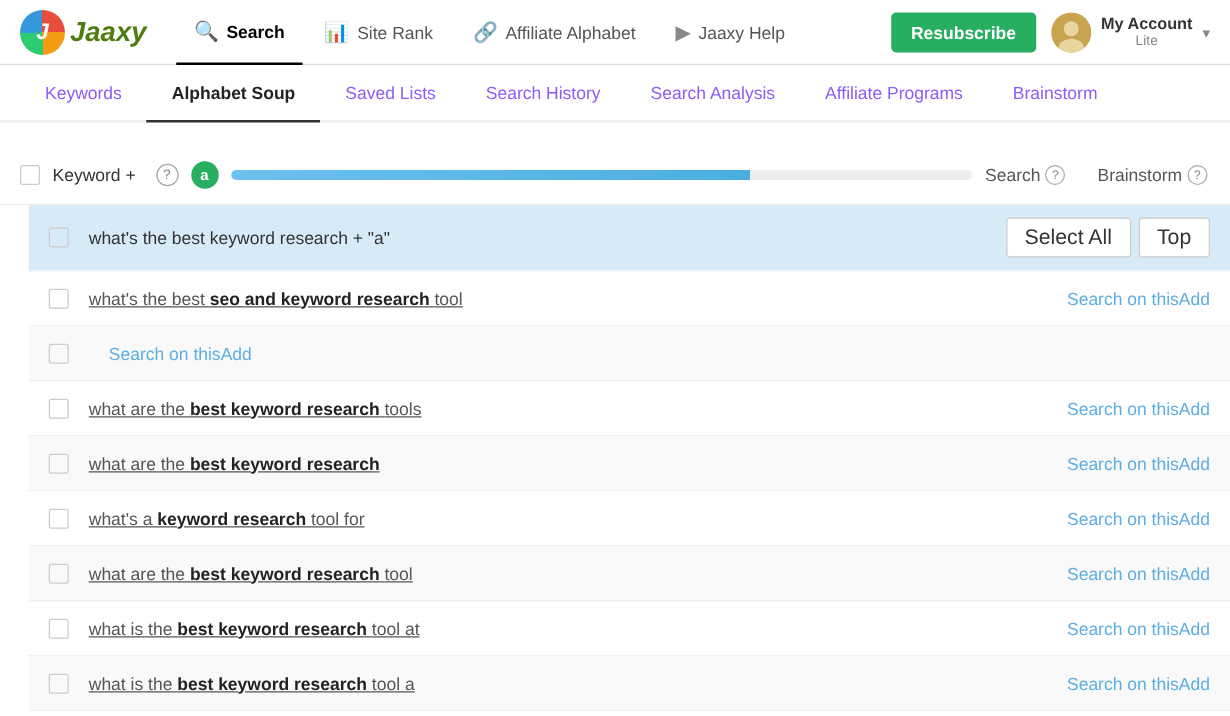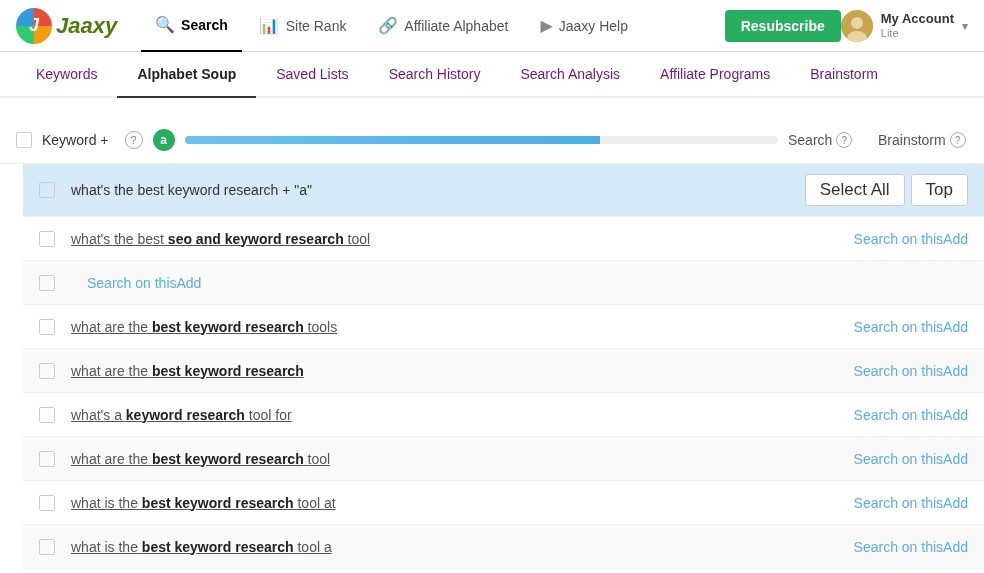--- a/index.html
+++ b/index.html
@@ -42,37 +42,39 @@
       cursor: pointer;
       color: #555;
       font-size: 14px;
       white-space: nowrap;
     }
     .nav-item.active { color: #000; font-weight: 600; border-bottom: 2px solid #000; }
     .nav-icon { font-size: 16px; color: #888; }
     .nav-right {
       display: flex;
       align-items: center;
+      gap: 12px;
       margin-left: auto;
     }
     .btn-resubscribe {
       background: #27ae60;
       color: #fff;
       border: none;
       border-radius: 4px;
       padding: 8px 16px;
       font-size: 14px;
       font-weight: 600;
       cursor: pointer;
     }
     .account-area {
       display: flex;
       align-items: center;
       gap: 8px;
       cursor: pointer;
+      text-align: center;
     }
     .account-avatar {
       width: 32px; height: 32px; border-radius: 50%;
       background: linear-gradient(135deg, #e8c97a, #c8a450);
       display: flex; align-items: center; justify-content: center;
       overflow: hidden;
     }
     .account-avatar svg { width: 32px; height: 32px; }
     .account-info { line-height: 1.2; }
     .account-name { font-size: 13px; font-weight: 600; }
@@ -81,21 +83,21 @@
     
     .sub-nav {
       display: flex;
       border-bottom: 2px solid #eee;
       padding: 0 16px;
       background: #fff;
     }
     .tab {
       padding: 14px 20px;
       cursor: pointer;
-      color: #701a75;
+      color: #8b5cf6;
       font-size: 14px;
       white-space: nowrap;
       position: relative;
     }
     .tab.active {
       color: #222;
       font-weight: 600;
     }
     .tab.active::after {
       content: '';

